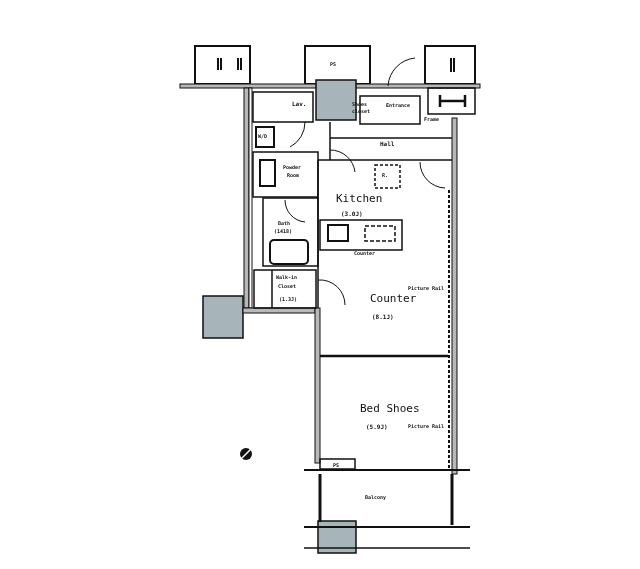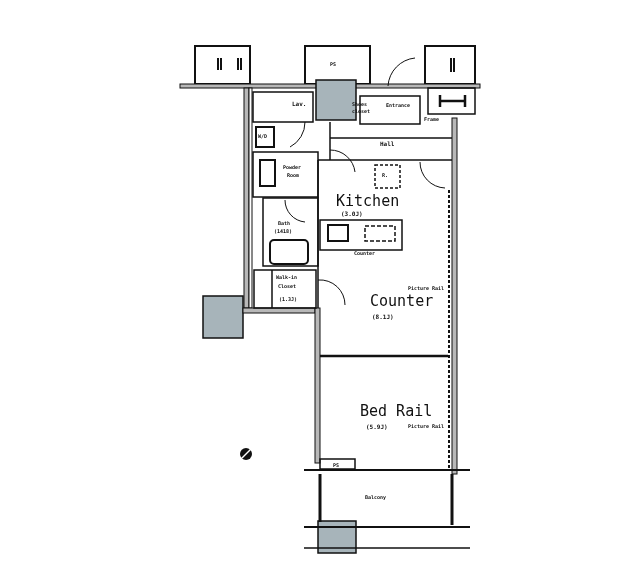--- a/index.html
+++ b/index.html
@@ -1,19 +1,19 @@
 <!DOCTYPE html>
 <html><head>
 <meta charset="utf-8">
 <style>
   html, body { margin:0; padding:0; background:#ffffff; }
   body { width:640px; height:569px; position:relative; overflow:hidden; font-family:"DejaVu Sans Mono", monospace; }
   #plan { position:absolute; left:0; top:0; width:640px; height:569px; }
   .lbl { position:absolute; font-family:"DejaVu Sans Mono", monospace; color:#111; white-space:nowrap; }
-  .lbl-md { font-size:15px; }
+  .lbl-md { font-size:11px; }
   .lbl-sm { font-size:6px; font-weight:bold; }
   .lbl-xs { font-size:5px; font-weight:bold; }
 </style>
 </head>
 <body>
 
 <div id="plan">
 <svg width="640" height="569" viewBox="0 0 640 569" xmlns="http://www.w3.org/2000/svg">
 
   <g fill="none" stroke="#111" stroke-width="2">
@@ -119,19 +119,19 @@
 <span class="lbl lbl-xs" style="left:386px;top:102px">Entrance</span>
 <span class="lbl lbl-xs" style="left:424px;top:116px">Frame</span>
 <span class="lbl lbl-sm" style="left:380px;top:140px">Hall</span>
 <span class="lbl lbl-xs" style="left:382px;top:172px">R.</span>
 <span class="lbl lbl-md" style="left:336px;top:192px">Kitchen</span>
 <span class="lbl lbl-sm" style="left:341px;top:210px">(3.0J)</span>
 <span class="lbl lbl-xs" style="left:354px;top:250px">Counter</span>
 <span class="lbl lbl-md" style="left:370px;top:292px">Counter</span>
 <span class="lbl lbl-sm" style="left:372px;top:313px">(8.1J)</span>
 <span class="lbl lbl-xs" style="left:408px;top:285px">Picture Rail</span>
-<span class="lbl lbl-md" style="left:360px;top:402px">Bed Rail</span>
+<span class="lbl lbl-md" style="left:360px;top:402px">Bed Shoes</span>
 <span class="lbl lbl-sm" style="left:366px;top:423px">(5.9J)</span>
 <span class="lbl lbl-xs" style="left:408px;top:423px">Picture Rail</span>
 <span class="lbl lbl-xs" style="left:365px;top:494px">Balcony</span>
 <span class="lbl lbl-xs" style="left:330px;top:61px">PS</span>
 <span class="lbl lbl-xs" style="left:333px;top:462px">PS</span>
 </div>
 
 </body></html>

